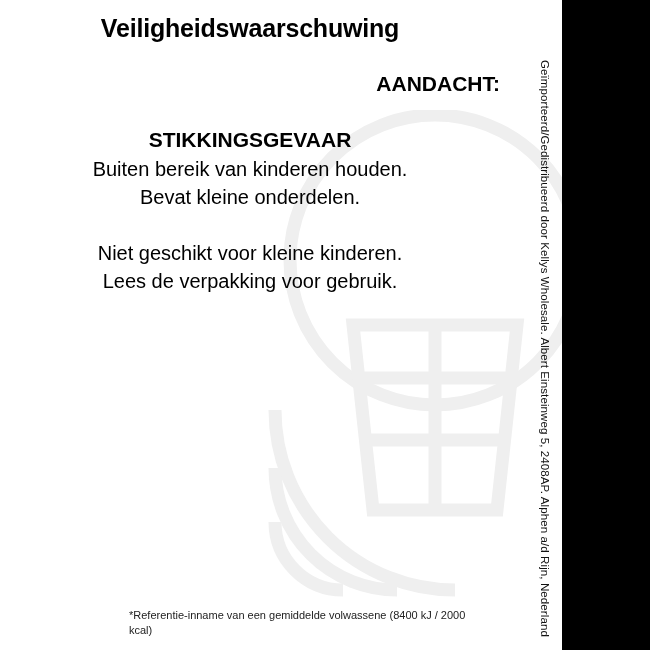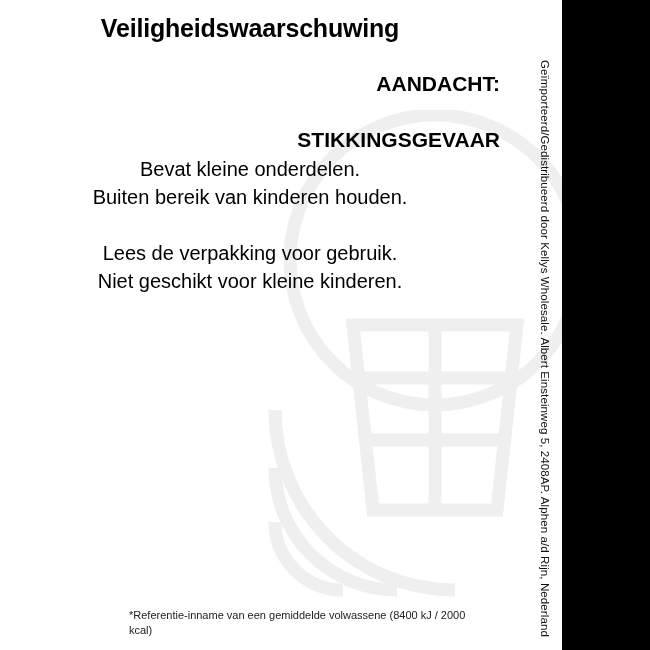--- a/index.html
+++ b/index.html
@@ -70,21 +70,21 @@
     text-align: right;
     font-size: 21px;
     font-weight: bold;
     color: #000000;
   }
   .hazard {
     position: absolute;
     top: 128px;
     left: 0;
     width: 500px;
-    text-align: right;
+    text-align: center;
     font-size: 21px;
     font-weight: bold;
     color: #000000;
   }
   .lines {
     position: absolute;
     top: 155px;
     left: 0;
     width: 500px;
     text-align: center;
@@ -158,25 +158,25 @@
         </g>
       </svg>
     </div>
 
     <div class="content">
       <div class="title">Veiligheidswaarschuwing</div>
       <div class="attention">AANDACHT:</div>
       <div class="hazard">STIKKINGSGEVAAR</div>
 
       <div class="lines">
+        <div class="blk">Buiten bereik van kinderen houden.</div>
         <div class="blk">Bevat kleine onderdelen.</div>
-        <div class="blk">Buiten bereik van kinderen houden.</div>
         <div class="gap"></div>
+        <div class="blk">Niet geschikt voor kleine kinderen.</div>
         <div class="blk">Lees de verpakking voor gebruik.</div>
-        <div class="blk">Niet geschikt voor kleine kinderen.</div>
       </div>
     </div>
 
     <div class="footnote">*Referentie-inname van een gemiddelde volwassene (8400 kJ / 2000 kcal)</div>
 
     <div class="side-text">
       <span>Geïmporteerd/Gedistribueerd door Kellys Wholesale. Albert Einsteinweg 5, 2408AP. Alphen a/d Rijn, Nederland</span>
     </div>
 
   </div>

